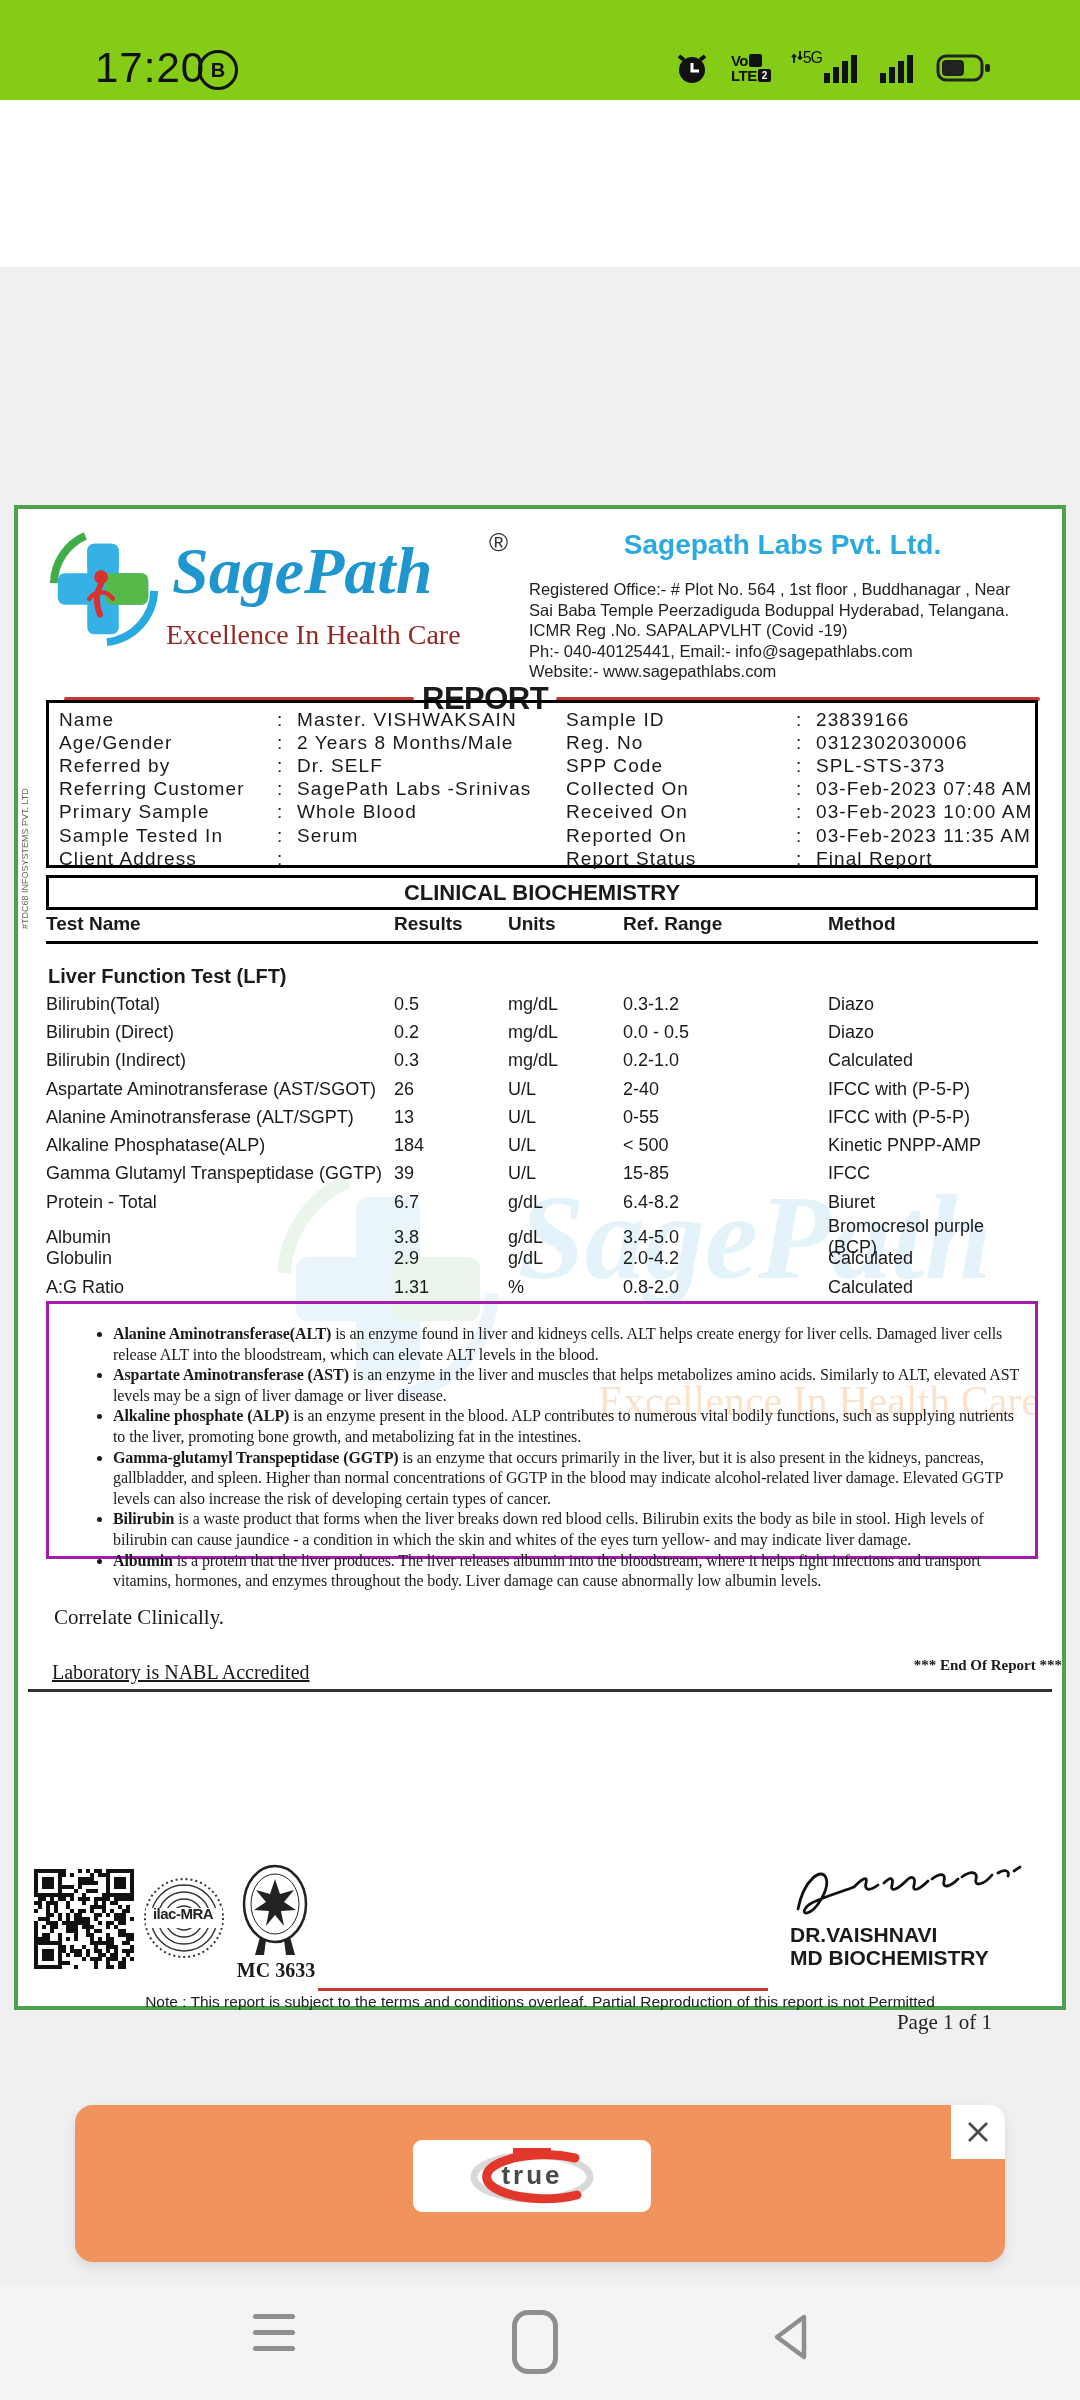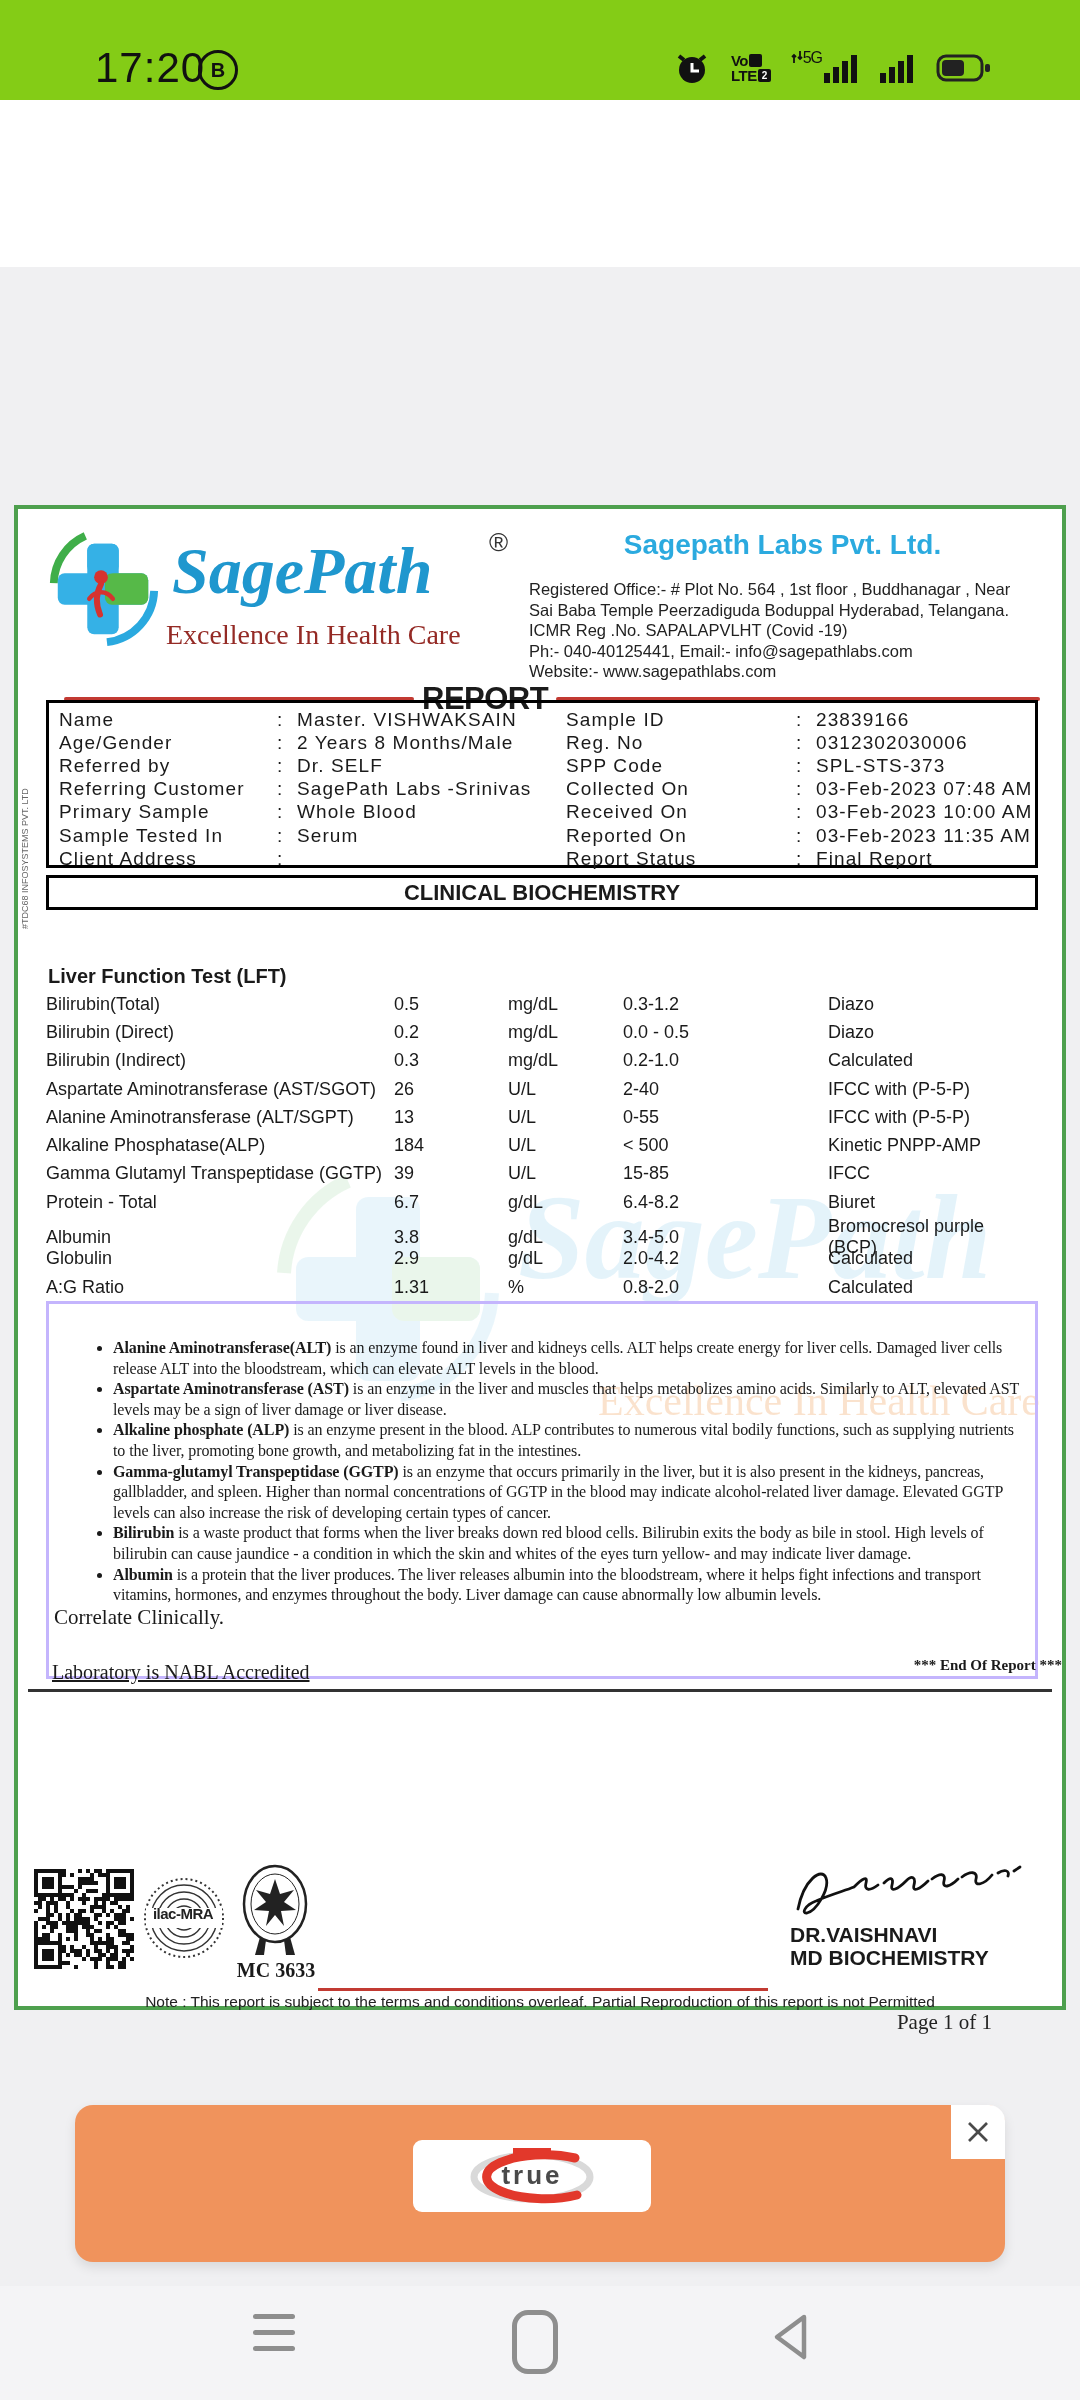--- a/index.html
+++ b/index.html
@@ -55,23 +55,23 @@
   .pcolon{width:20px;}
   
   .cb-box{position:absolute;top:366px;left:28px;width:992px;height:35px;border:3px solid #000;box-sizing:border-box;
           text-align:center;font-weight:bold;font-size:22px;line-height:30px;z-index:2;}
   .thead{position:absolute;top:404px;left:28px;width:992px;height:28px;border-bottom:3px solid #000;
          display:grid;grid-template-columns:348px 114px 115px 205px 1fr;font-weight:bold;font-size:19px;z-index:2;}
   .tgroup{position:absolute;top:456px;left:30px;font-weight:bold;font-size:20px;z-index:2;}
   .trows{position:absolute;top:481px;left:28px;width:992px;z-index:2;}
   .trow{display:grid;grid-template-columns:348px 114px 115px 205px 1fr;height:28.3px;align-items:center;font-size:18px;}
   
-  .notes-box{position:absolute;top:792px;left:28px;width:992px;height:378px;border:3px solid #c4b5fd;box-sizing:border-box;
+  .notes-box{position:absolute;top:792px;left:28px;width:992px;height:258px;border:3px solid #a21caf;box-sizing:border-box;
              font-family:"Liberation Serif",serif;font-size:16px;line-height:20.6px;letter-spacing:-0.1px;
-             padding:34px 10px 0 44px;z-index:2;}
+             padding:20px 10px 0 44px;z-index:2;}
   .notes-box ul{margin:0;padding-left:20px;}
   .notes-box li{margin-bottom:0px;}
   .term{font-weight:bold;}
   .correlate{position:absolute;top:1096px;left:36px;font-family:"Liberation Serif",serif;font-size:21px;z-index:2;}
   .accredited{position:absolute;top:1152px;left:34px;font-family:"Liberation Serif",serif;font-size:20px;
               text-decoration:underline;z-index:2;}
   .acc-line{position:absolute;top:1180px;left:10px;width:1024px;height:3px;background:#333;z-index:2;}
   .end-report{position:absolute;top:1148px;left:0;width:100%;text-align:right;font-family:"Liberation Serif",serif;
               font-size:15px;font-weight:600;z-index:2;}
   
@@ -318,20 +318,27 @@
         <div class="prow">
           <span class="plabel">Report Status</span>
           <span class="pcolon">:</span>
           <span class="pvalue">Final Report</span>
         </div>
       </div>
   </div>
 
   <div class="cb-box">CLINICAL BIOCHEMISTRY</div>
 
+  <div class="thead">
+    <span>Test Name</span>
+    <span>Results</span>
+    <span>Units</span>
+    <span>Ref. Range</span>
+    <span>Method</span>
+  </div>
   <div class="tgroup">Liver Function Test (LFT)</div>
   <div class="trows">
 
       <div class="trow">
         <span>Bilirubin(Total)</span>
         <span>0.5</span>
         <span>mg/dL</span>
         <span>0.3-1.2</span>
         <span>Diazo</span>
       </div>

